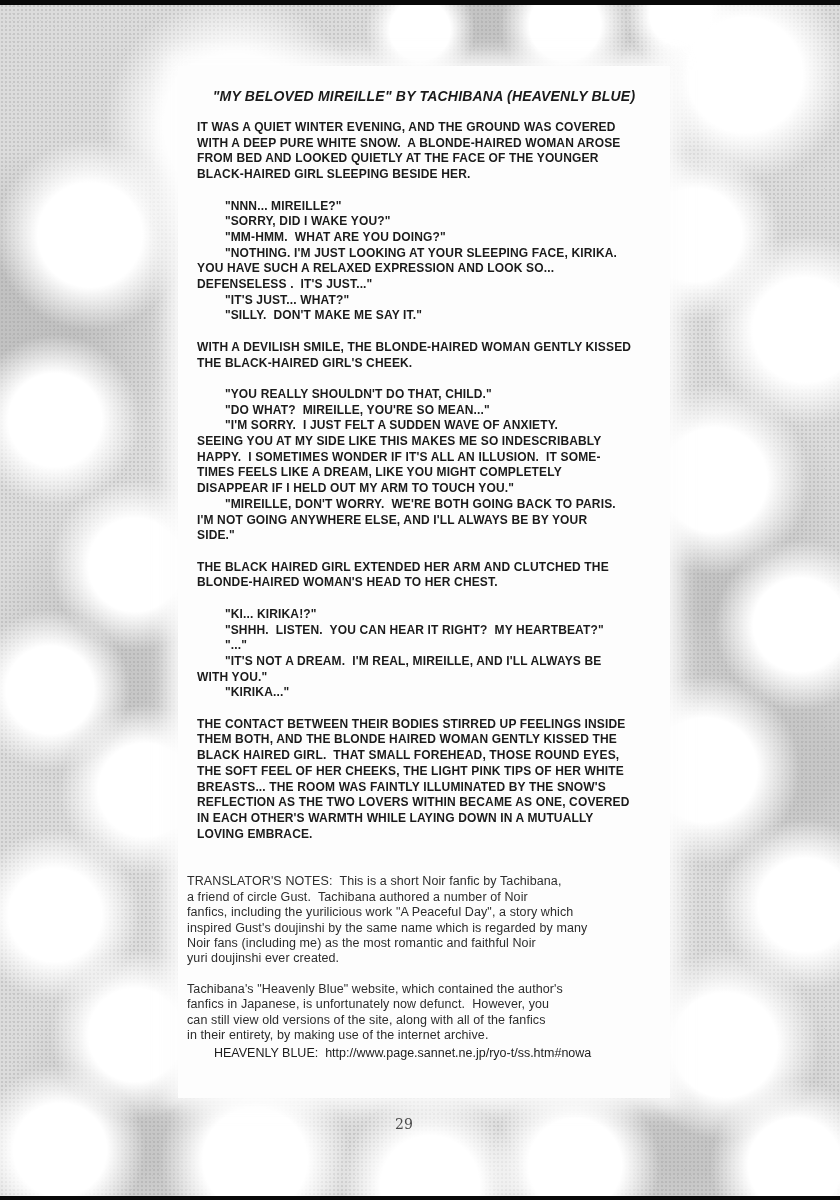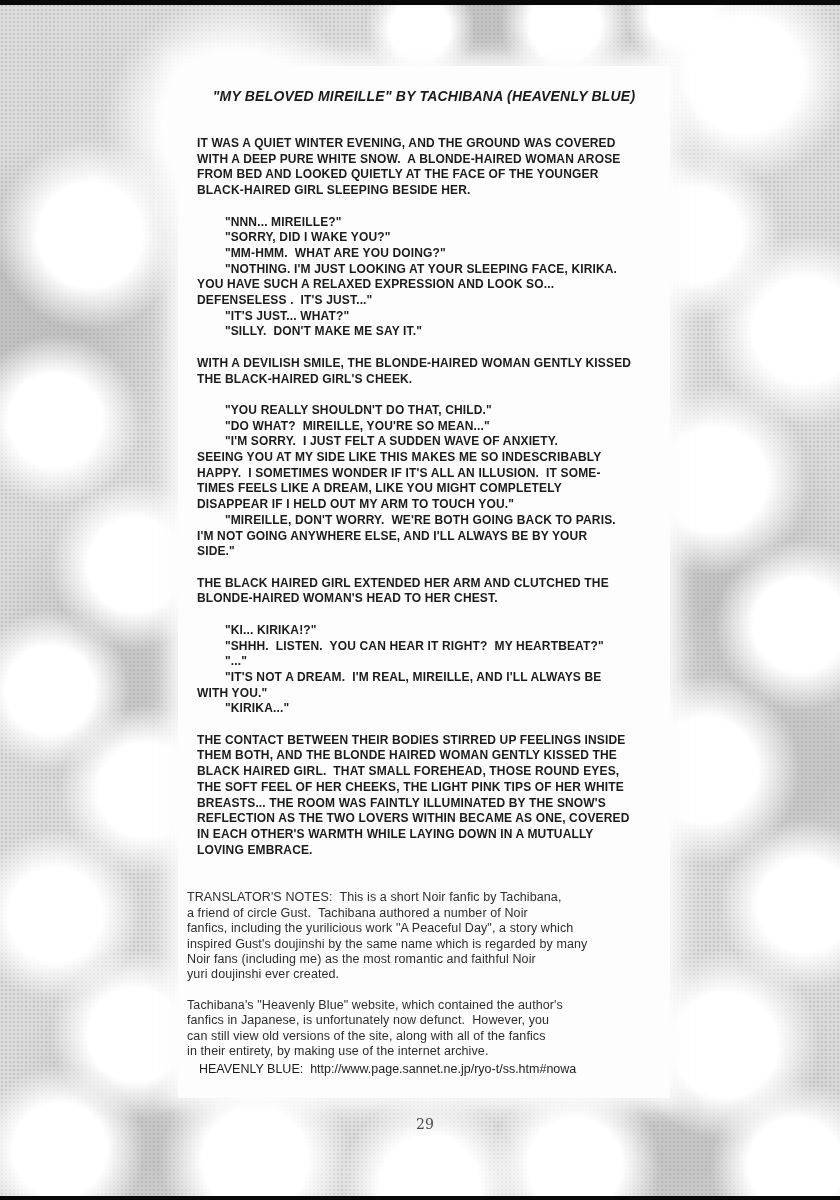--- a/index.html
+++ b/index.html
@@ -86,49 +86,48 @@
   .story-title {
     margin: 22px 8px 0 8px;
     text-align: center;
     font-size: 14px;
     font-weight: bold;
     font-style: italic;
     letter-spacing: 0.2px;
     white-space: nowrap;
   }
   .story-body {
-    margin: 32px 14px 0 19px;
+    margin: 16px 14px 0 19px;
     font-size: 12px;
     font-weight: bold;
     line-height: 15.7px;
     letter-spacing: 0.15px;
     white-space: pre-wrap;
   }
   .notes {
     margin: 32px 16px 0 9px;
     font-size: 12.5px;
     font-weight: normal;
     color: #2d2d2d;
     line-height: 15.4px;
     letter-spacing: 0.1px;
     white-space: pre-wrap;
   }
   .notes.second { margin-top: 15px; }
   .url-line {
-    margin: 3px 16px 0 21px;
+    margin: 3px 16px 0 36px;
     font-size: 12.5px;
     color: #1b1b1b;
     line-height: 15.4px;
     white-space: nowrap;
   }
   .page-number {
     position: absolute;
     left: 395px; top: 1116px;
     width: 60px;
-    text-align: center;
     font-family: "DejaVu Serif", serif;
     font-size: 14px;
     color: #4a4a4a;
   }
 </style>
 </head>
 <body>
 
 <div class="bg-halftone"></div>
 <div class="bg-shade"></div>

